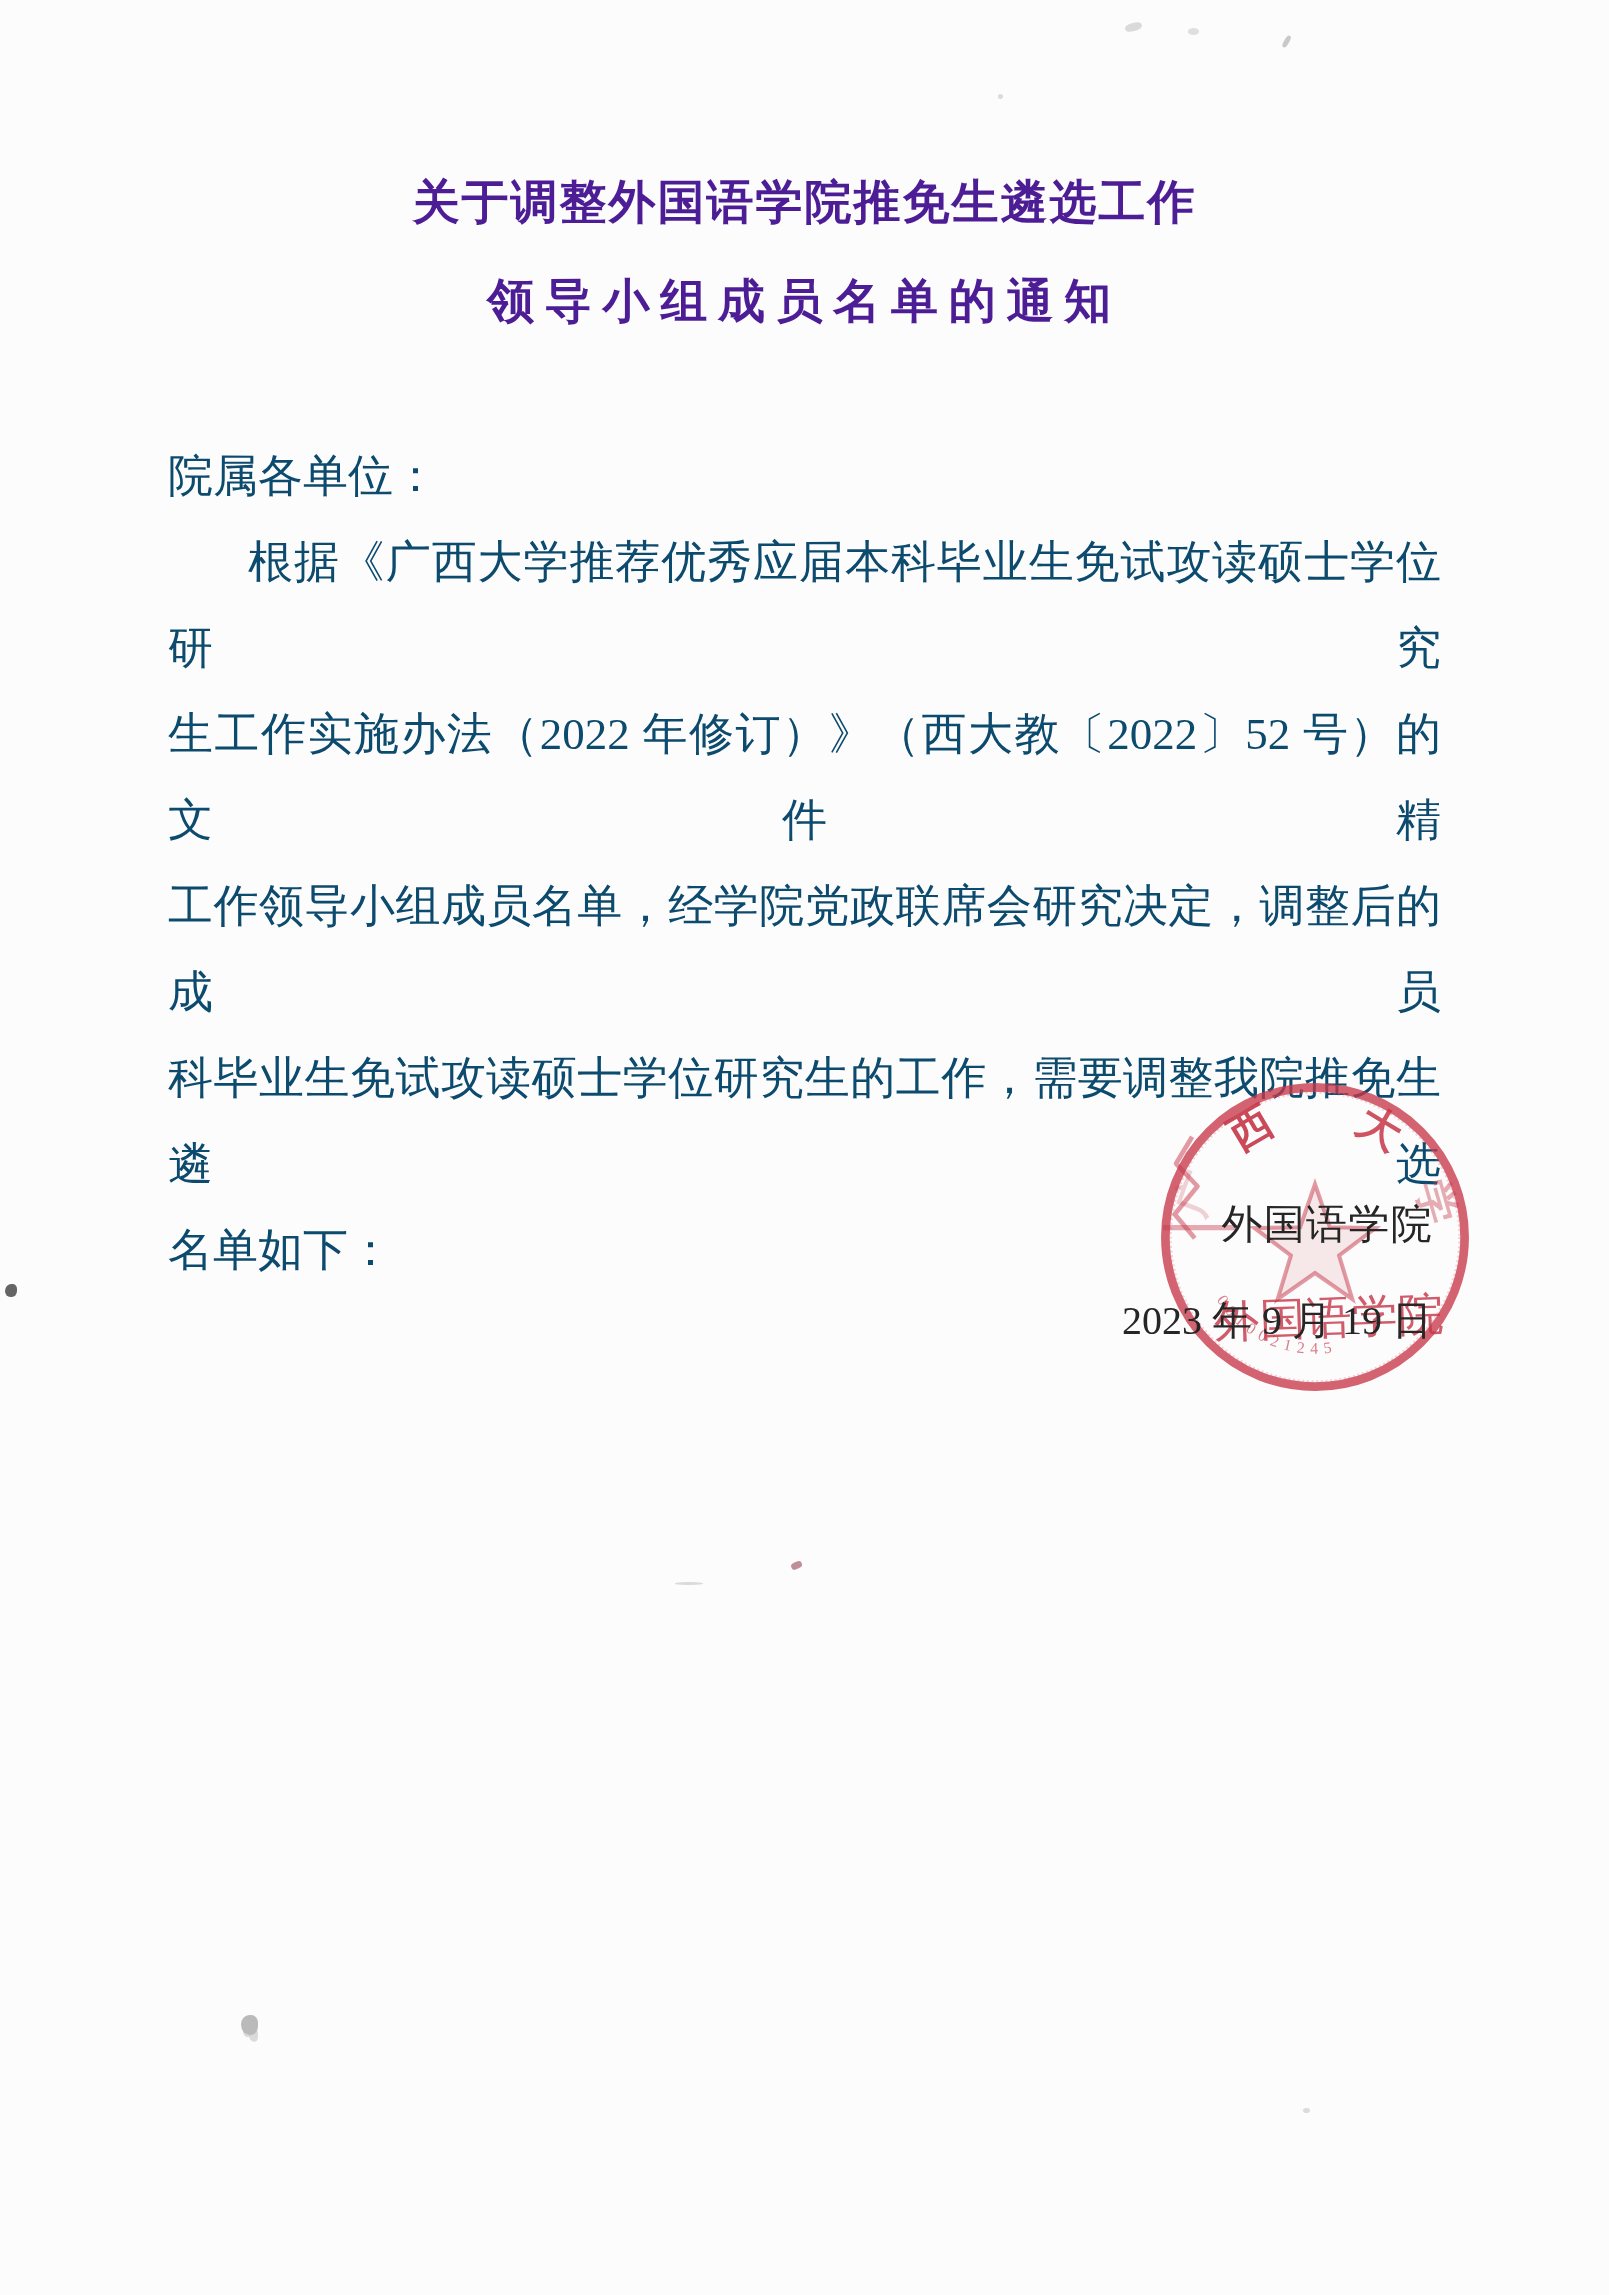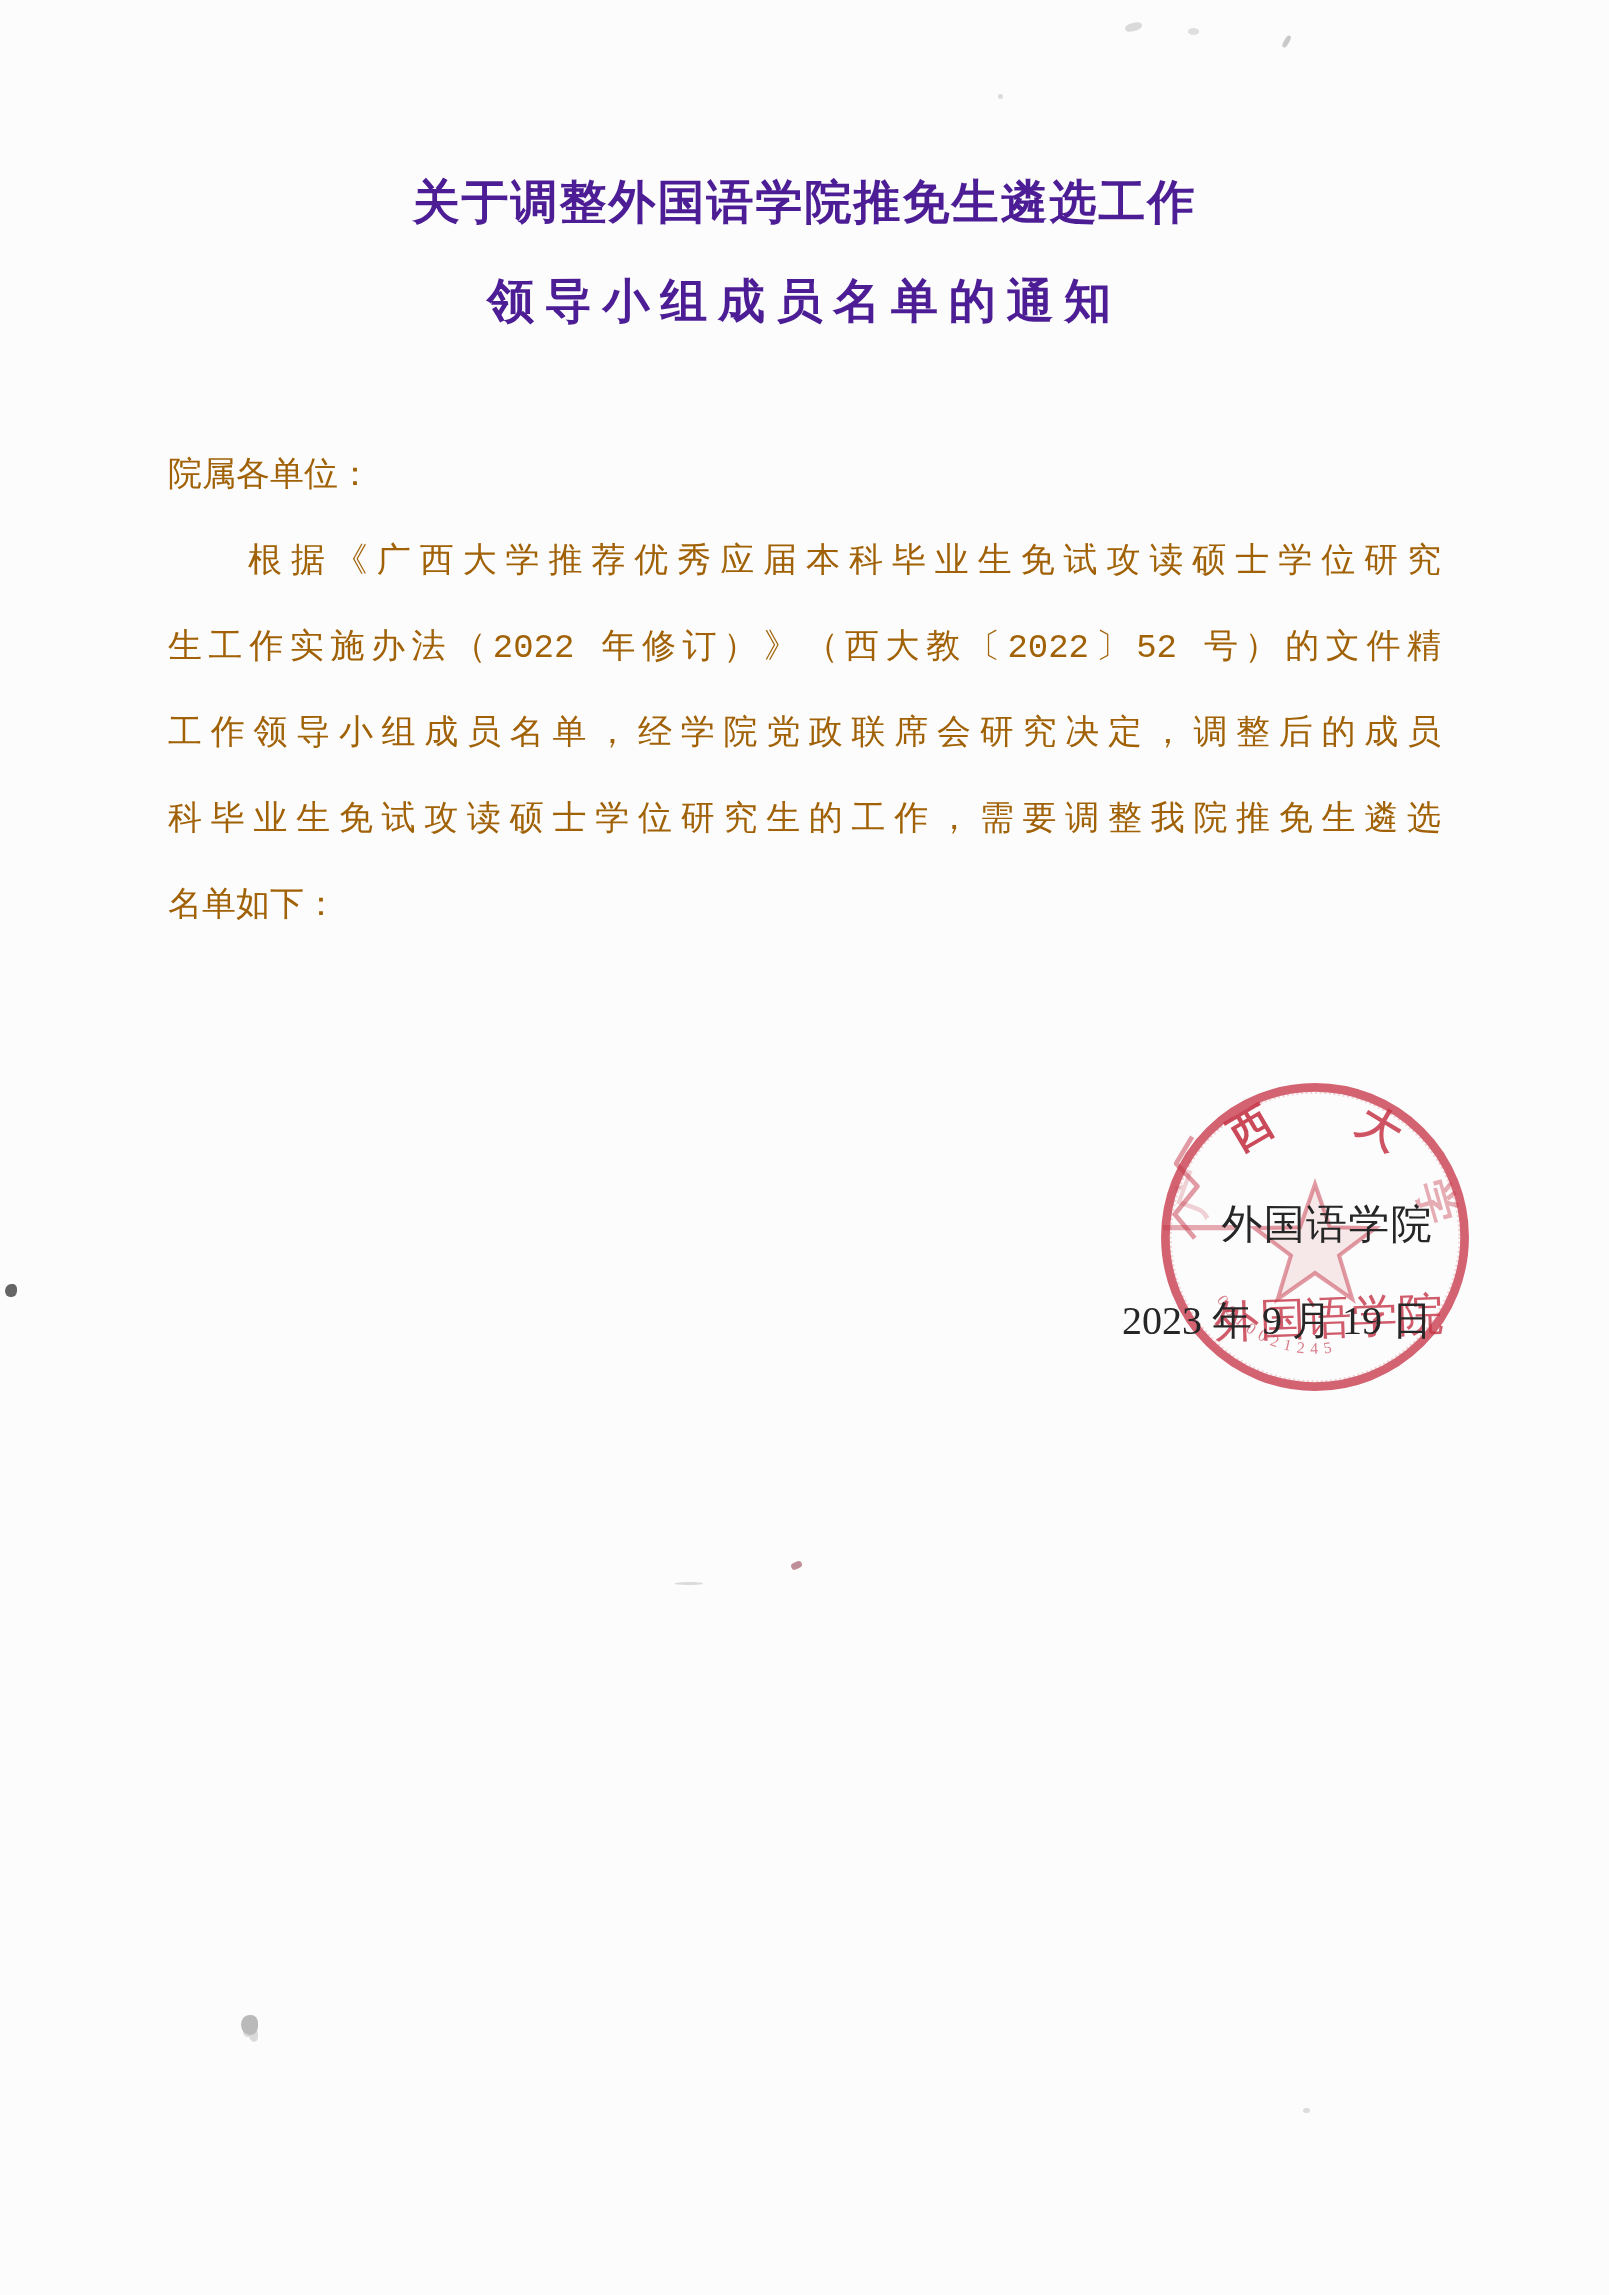--- a/index.html
+++ b/index.html
@@ -30,24 +30,23 @@
     color:#4c1d95;
     white-space:nowrap;
   }
   .title-1{top:171px;letter-spacing:2px;}
   .title-2{top:262px;letter-spacing:10.7px;margin-top:8px;}
   .body-block{
     position:absolute;
     left:168px;
     top:433px;
     width:1273px;
-    font-size:34px;
+    font-size:45px;
     line-height:86px;
-    color:#a16207;
-    font-family:Liberation Mono, monospace;
+    color:#0c4a6e;
   }
   .line{white-space:nowrap;}
   .line.full{
     white-space:normal;
     text-align:justify;
     text-align-last:justify;
   }
   .line.indent{text-indent:80px;}
   .closing{
     position:absolute;

